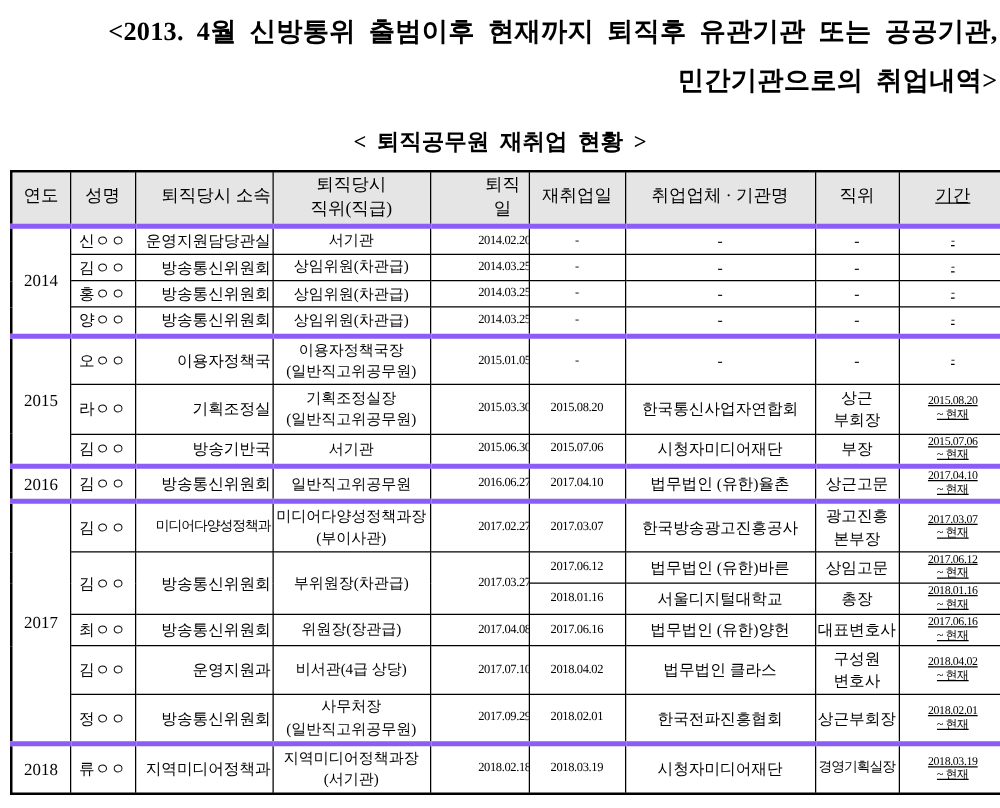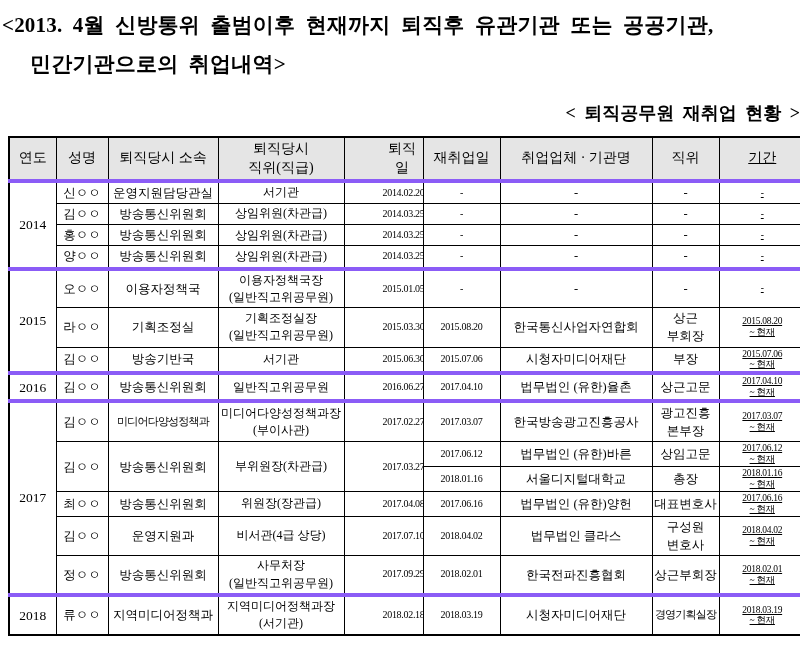--- a/index.html
+++ b/index.html
@@ -12,25 +12,26 @@
   }
   .page { width: 800px; height: 646px; position: relative; }
 
   .doc-title {
     margin: 6px 2px 0 2px;
     font-size: 21px;
     font-weight: 700;
     line-height: 39px;
     letter-spacing: 0.2px;
     word-spacing: 5px;
+    text-align: right;
   }
   .title-line2 { padding-left: 28px; }
 
   .table-caption {
-    text-align: right;
+    text-align: center;
     font-size: 18px;
     font-weight: 700;
     margin: 17px 0 11px 0;
     word-spacing: 4px;
   }
 
   table {
     border-collapse: collapse;
     table-layout: fixed;
     width: 784px;
@@ -50,21 +51,21 @@
     font-size: 14px;
     font-weight: 400;
     height: 44px;
     line-height: 1.35;
   }
   td { font-size: 12.5px; height: 21px; line-height: 1.45; }
 
   
   .col-year        { width: 47px; margin-left: 28px; }
   .col-name        { width: 52px; }
-  .col-dept        { width: 110px; }
+  .col-dept        { width: 110px; text-align: right; }
   .col-rank        { width: 126px; }
   .col-retire_date { width: 79px; padding-left: 38px; }
   .col-rehire_date { width: 77px; }
   .col-org         { width: 152px; }
   .col-position    { width: 67px; }
   .col-period      { width: 87px; text-decoration: underline; }
 
   td.col-year { font-size: 13.5px; }
   td.col-rank { font-size: 12px; }
   td.col-retire_date, td.col-rehire_date { font-size: 10px; letter-spacing: -0.3px; }

